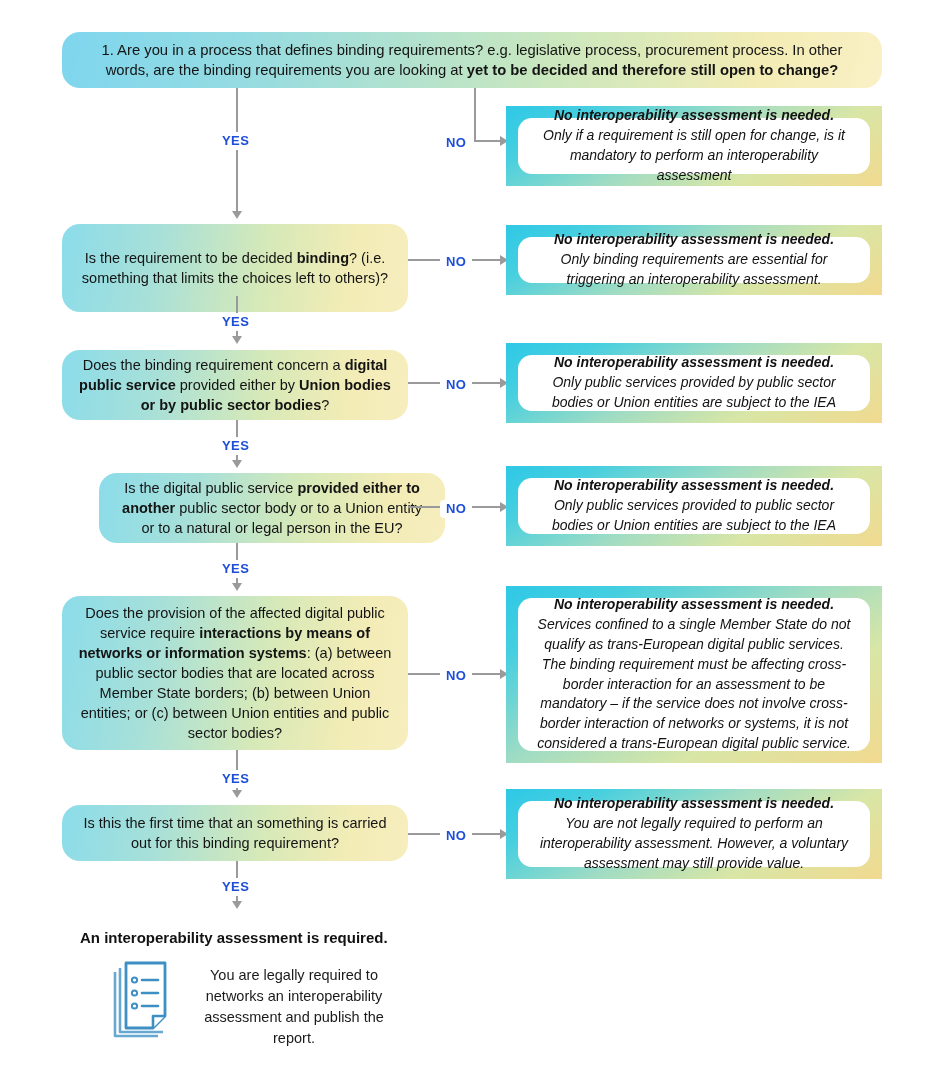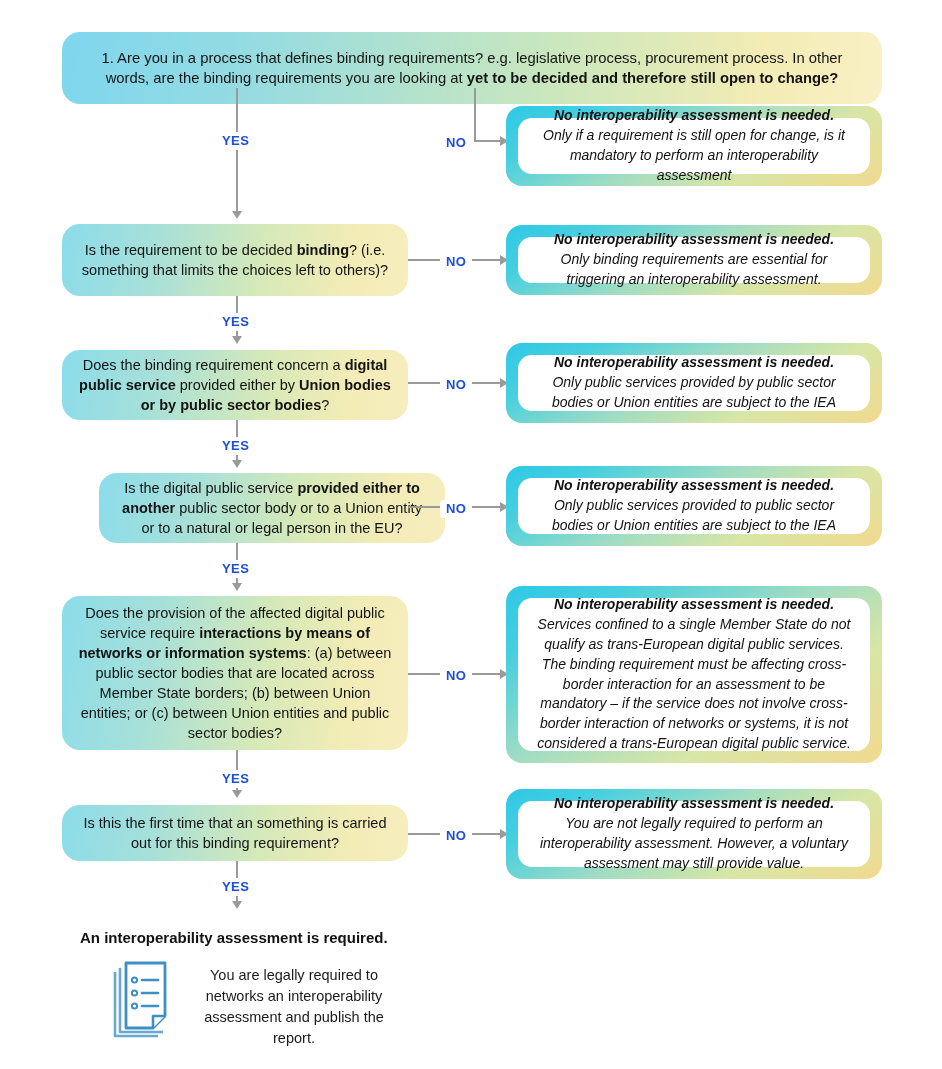--- a/index.html
+++ b/index.html
@@ -28,21 +28,21 @@
   }
   .qbox.top{
     background:linear-gradient(100deg,#7ed6ee 0%,#94dbe2 22%,#cbe7bd 60%,#f3ecb4 85%,#faf0c6 100%);
     font-size:14.8px;
   }
   .qbox b{font-weight:700;}
 
   
   .abox{
     position:absolute;
-    border-radius:16px;
+    border-radius:0;
     padding:12px;
     background:linear-gradient(150deg,#2ec8e6 0%,#46cfe0 18%,#9fdcc4 45%,#d8e6a6 70%,#f2d98f 100%);
     box-sizing:border-box;
   }
   .abox-inner{
     background:#fff;
     border-radius:14px;
     width:100%;height:100%;
     box-sizing:border-box;
     display:flex;flex-direction:column;align-items:center;justify-content:center;
@@ -90,21 +90,21 @@
     font-size:14.5px;line-height:1.45;color:#1a1a1a;
     text-align:center;
   }
   .doc-icon{position:absolute;}
 </style>
 </head>
 <body>
 
 <div class="canvas">
 
-  <div class="qbox top" style="left:62px;top:32px;width:820px;height:72px;">
+  <div class="qbox top" style="left:62px;top:32px;width:820px;height:56px;">
     <div>
       <span>1.</span>
       <span>Are you in a process that defines binding requirements? e.g. legislative process, procurement process. In other words, are the binding requirements you are looking at </span><b>yet to be decided and therefore still open to change?</b>
     </div>
   </div>
 
   <div class="vline" style="left:236px;top:88px;height:125px;"></div>
   <div class="arrow-down" style="left:231.5px;top:211px;"></div>
   <div class="edge-label" style="left:216px;top:132px;">YES</div>
 
@@ -113,21 +113,21 @@
   <div class="arrow-right" style="left:500px;top:135.5px;"></div>
   <div class="edge-label" style="left:440px;top:134px;">NO</div>
 
   <div class="abox" style="left:506px;top:106px;width:376px;height:80px;">
     <div class="abox-inner">
       <span class="abox-title">No interoperability assessment is needed.</span>
       <span class="abox-body">Only if a requirement is still open for change, is it mandatory to perform an interoperability assessment</span>
     </div>
   </div>
 
-  <div class="qbox" style="left:62px;top:224px;width:346px;height:72px;justify-content:flex-end;">
+  <div class="qbox" style="left:62px;top:224px;width:346px;height:88px;justify-content:flex-end;">
     <div>
       <span>Is the requirement to be decided </span><b>binding</b><span>? (i.e. something that limits the choices left to others)?</span>
     </div>
   </div>
 
   <div class="vline" style="left:236px;top:296px;height:42px;"></div>
   <div class="arrow-down" style="left:231.5px;top:336px;"></div>
   <div class="edge-label" style="left:216px;top:313px;">YES</div>
 
   <div class="hline" style="left:408px;top:259px;width:98px;"></div>

